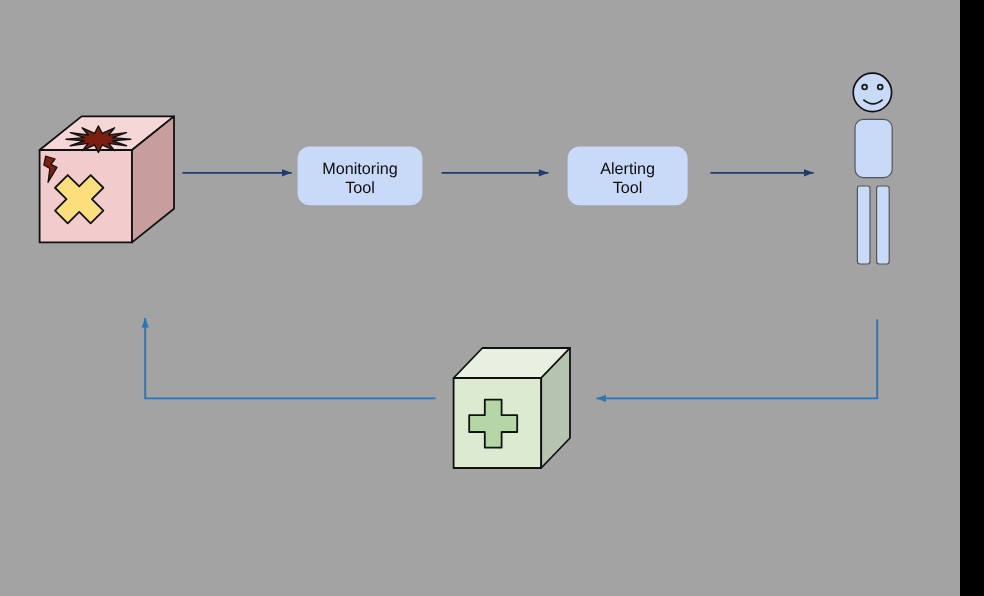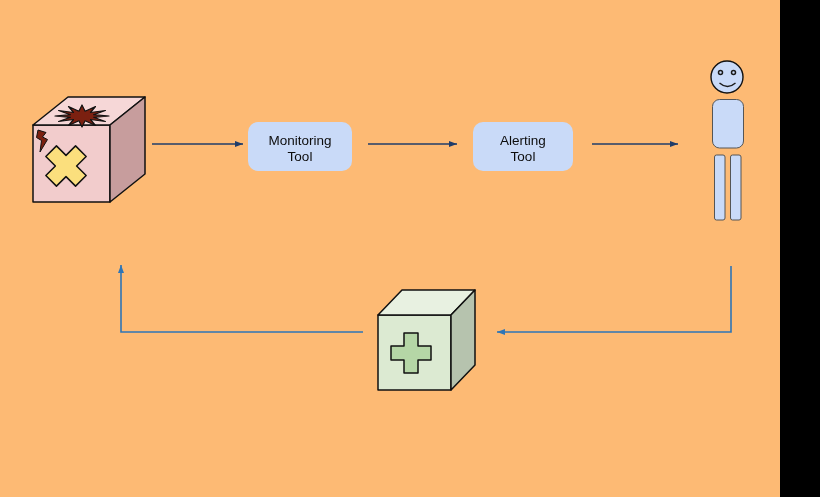--- a/index.html
+++ b/index.html
@@ -1,22 +1,23 @@
 <!DOCTYPE html>
 <html><head>
 <meta charset="utf-8">
 <style>
   html, body { margin: 0; padding: 0; background: #000; }
   .stage {
     position: relative;
     width: 780px;
     height: 497px;
-    background: #fdba74;
+    background: #a3a3a3;
     overflow: hidden;
     font-family: "Liberation Sans", sans-serif;
+    padding-left: 20px;
   }
   svg { position: absolute; top: 0; left: 0; }
   text {
     font-family: "Liberation Sans", sans-serif;
     font-size: 13.5px;
     text-anchor: middle;
   }
 </style>
 </head>
 <body>

